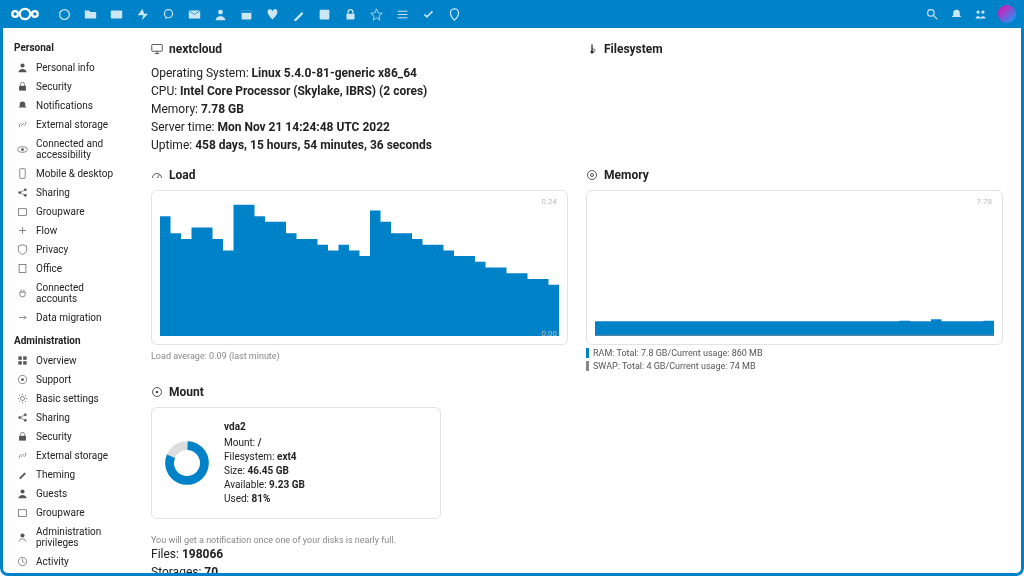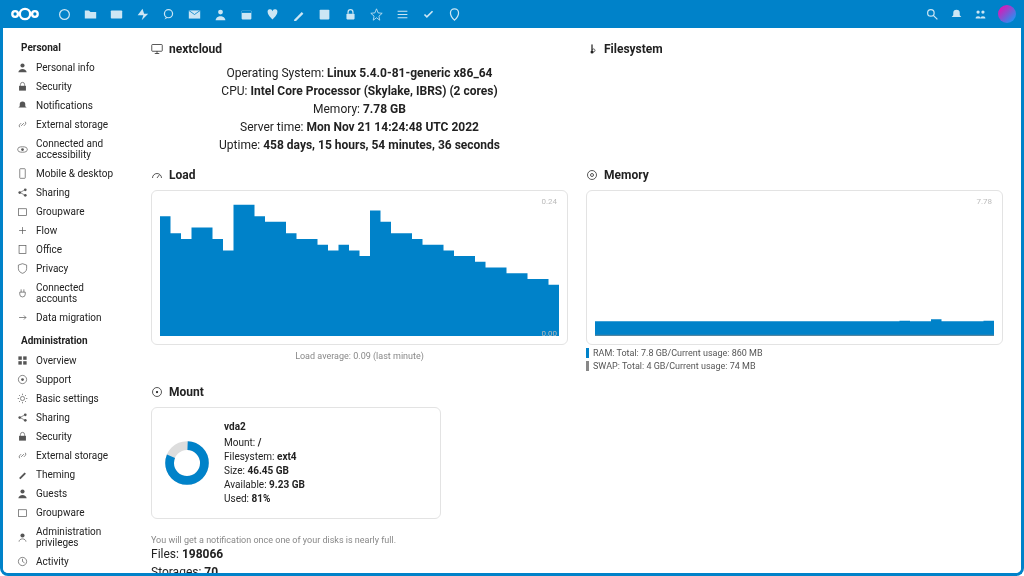--- a/index.html
+++ b/index.html
@@ -6,28 +6,28 @@
 body { font-family: -apple-system, BlinkMacSystemFont, "Segoe UI", Roboto, sans-serif; font-size: 11px; color: #222; background: #fff; overflow: hidden; }
 .topbar { height: 28px; background: #0082c9; display: flex; align-items: center; padding: 0 8px; color: #fff; }
 .topbar-left { display: flex; align-items: center; gap: 2px; }
 .topbar-logo { width: 34px; height: 16px; margin-right: 8px; }
 .topbar-icon { width: 24px; height: 24px; display: flex; align-items: center; justify-content: center; cursor: pointer; opacity: 0.8; }
 .topbar-icon svg { fill: #fff; width: 13px; height: 13px; }
 .topbar-spacer { flex: 1; }
 .avatar { width: 18px; height: 18px; border-radius: 50%; background: linear-gradient(135deg,#f0a,#0af); margin-left: 6px; }
 .container { display: flex; height: calc(100vh - 28px); border: 3px solid #0082c9; border-top: none; border-radius: 0 0 8px 8px; overflow: hidden; background: #fff; }
 .sidebar { width: 130px; background: #fff; overflow-y: auto; padding: 6px 0; font-size: 10px; }
-.sidebar-header { font-weight: 700; padding: 8px 18px 5px; font-size: 10px; color: #222; }
+.sidebar-header { font-weight: 700; padding: 8px 11px 5px; font-size: 10px; color: #222; }
 .sidebar-item { display: flex; align-items: center; padding: 4px 8px 4px 14px; cursor: pointer; color: #222; gap: 8px; }
 .sidebar-item-icon { width: 11px; height: 11px; display: flex; align-items: center; justify-content: center; flex-shrink: 0; }
 .sidebar-item-icon svg { width: 11px; height: 11px; fill: #555; }
 .main { flex: 1; overflow-y: auto; padding: 0 18px 18px; background: #fff; }
 .section { margin-top: 14px; }
 .section-row { display: flex; gap: 18px; }
-.section-col { flex: 1; text-align: center; }
+.section-col { flex: 1; }
 .section-title { font-weight: 700; font-size: 12px; display: flex; align-items: center; gap: 6px; margin-bottom: 8px; }
 .section-title svg { width: 12px; height: 12px; fill: #222; }
 .info-line { font-size: 12px; line-height: 1.5; color: #222; }
 .info-line b { font-weight: 700; }
 .card { border: 1px solid #e3e3e3; border-radius: 6px; padding: 8px; position: relative; }
 .chart-card { height: 155px; position: relative; }
 .chart-svg { width: 100%; height: 100%; }
 .chart-max-label { position: absolute; top: 6px; right: 10px; font-size: 8px; color: #bbb; }
 .chart-min-label { position: absolute; bottom: 6px; right: 10px; font-size: 8px; color: #bbb; }
 .chart-caption { font-size: 9px; color: #888; margin-top: 6px; }
@@ -235,32 +235,32 @@
           <span class="sidebar-item-icon">
             <svg viewBox="0 0 16 16">
               <path d="M3 8h10M8 3v10" stroke="#555"></path>
             </svg>
           </span>
           <span>Flow</span>
         </div>
         <div class="sidebar-item">
           <span class="sidebar-item-icon">
             <svg viewBox="0 0 16 16">
+              <path d="M8 1l6 2v5c0 4-3 6-6 7-3-1-6-3-6-7V3z" fill="none" stroke="#555"></path>
+            </svg>
+          </span>
+          <span>Privacy</span>
+        </div>
+        <div class="sidebar-item">
+          <span class="sidebar-item-icon">
+            <svg viewBox="0 0 16 16">
               <rect x="3" y="2" width="10" height="12" fill="none" stroke="#555"></rect>
             </svg>
           </span>
           <span>Office</span>
-        </div>
-        <div class="sidebar-item">
-          <span class="sidebar-item-icon">
-            <svg viewBox="0 0 16 16">
-              <path d="M8 1l6 2v5c0 4-3 6-6 7-3-1-6-3-6-7V3z" fill="none" stroke="#555"></path>
-            </svg>
-          </span>
-          <span>Privacy</span>
         </div>
         <div class="sidebar-item">
           <span class="sidebar-item-icon">
             <svg viewBox="0 0 16 16">
               <path d="M6 2v4M10 2v4M4 6h8v3a4 4 0 01-8 0z" fill="none" stroke="#555"></path>
             </svg>
           </span>
           <span>Connected accounts</span>
         </div>
         <div class="sidebar-item">

